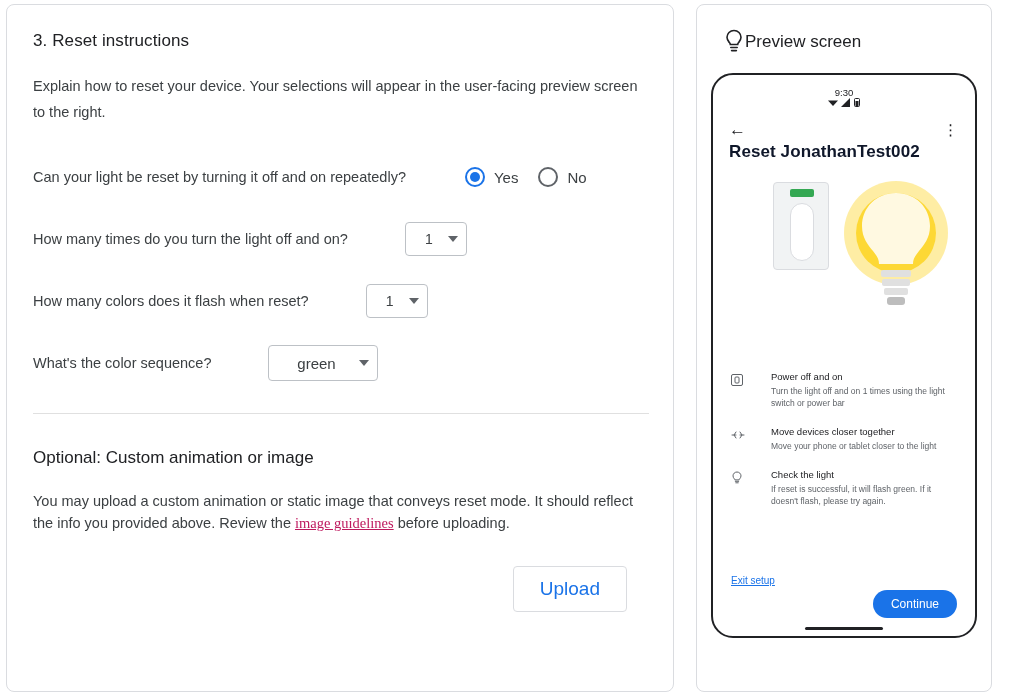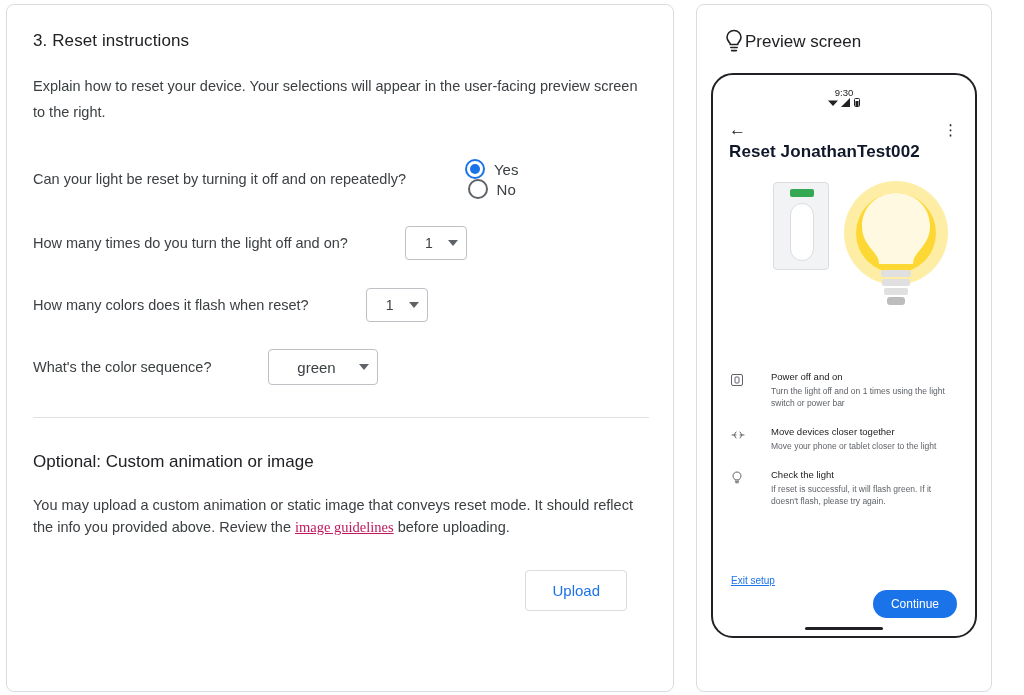--- a/index.html
+++ b/index.html
@@ -55,21 +55,20 @@
   }
   .q-label {
     font-size: 14.5px;
     color: #3c4043;
     line-height: 20px;
   }
   .radio-group {
     display: flex;
     align-items: center;
     margin-left: 18px;
-    flex-direction: column;
   }
   .radio-opt {
     display: flex;
     align-items: center;
     margin-right: 20px;
     cursor: pointer;
   }
   .radio {
     width: 20px;
     height: 20px;
@@ -147,21 +146,21 @@
     display: flex;
     justify-content: flex-end;
     margin-top: 32px;
     padding-right: 22px;
   }
   .upload-btn {
     border: 1px solid #dadce0;
     border-radius: 4px;
     background: #fff;
     color: #1a73e8;
-    font-size: 15px;
+    font-size: 19px;
     font-weight: 500;
     padding: 11px 26px;
     cursor: pointer;
   }
 
   
   .right-card {
     width: 324px;
     height: 688px;
     border: 1px solid #dadce0;

